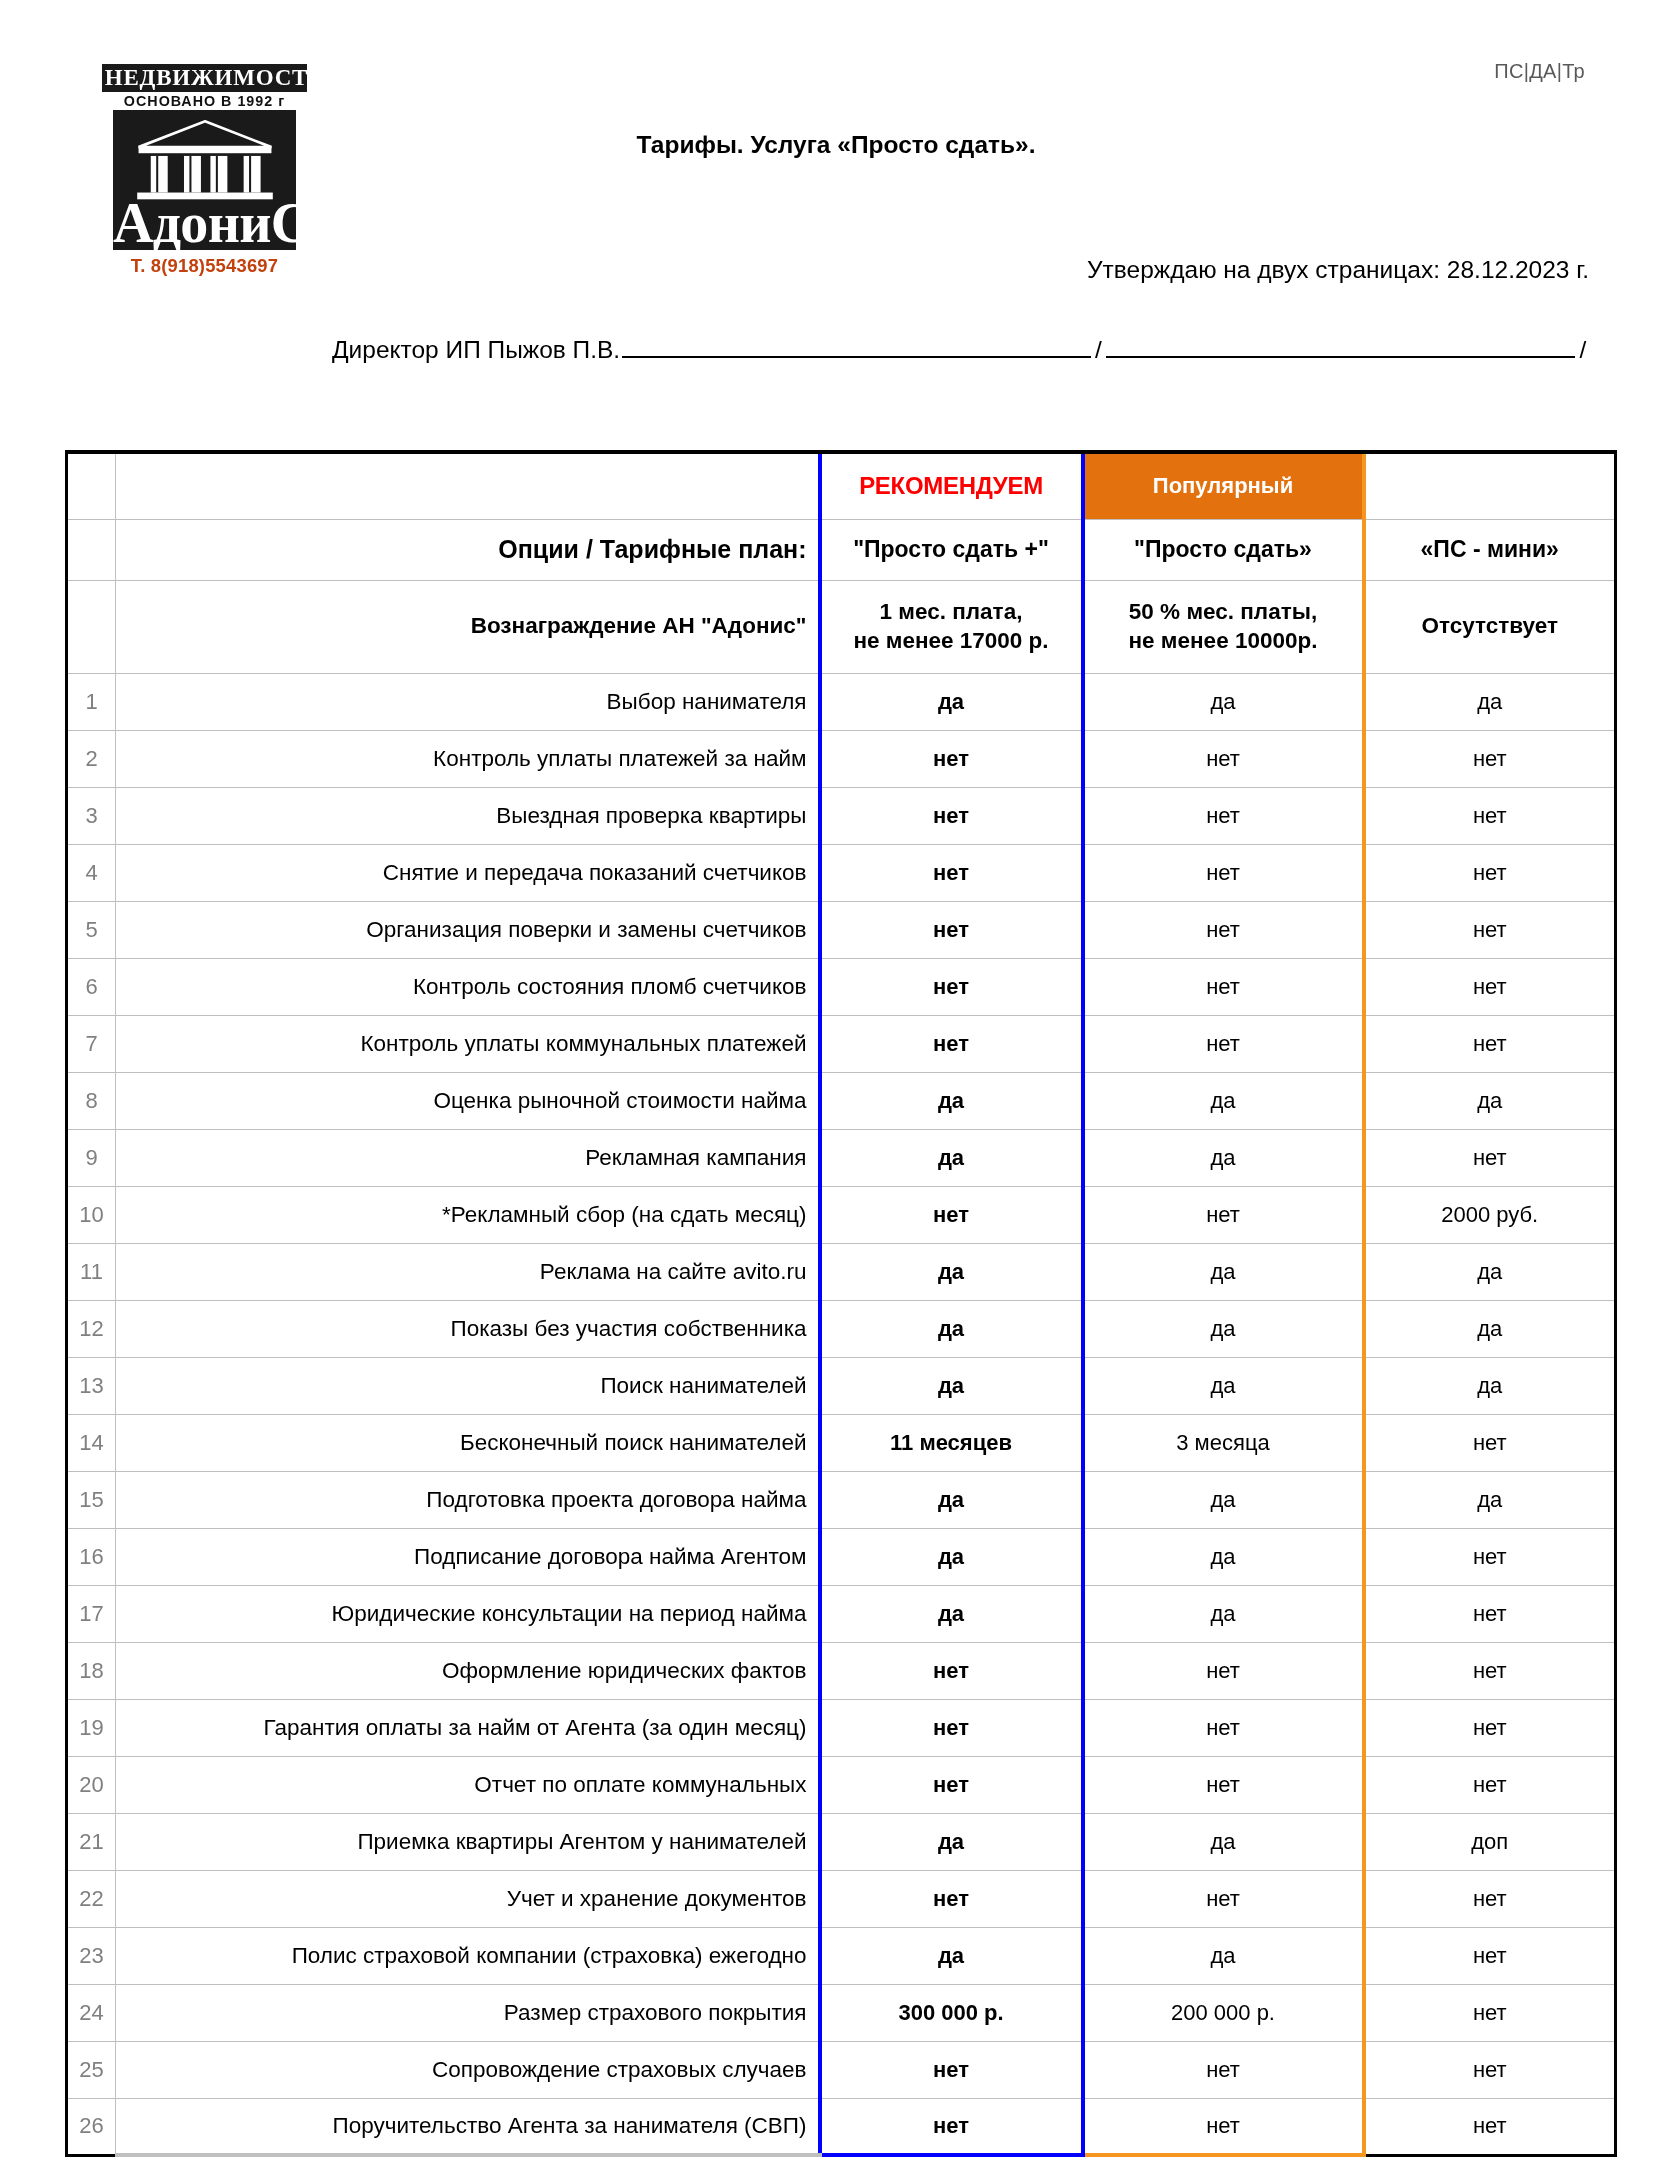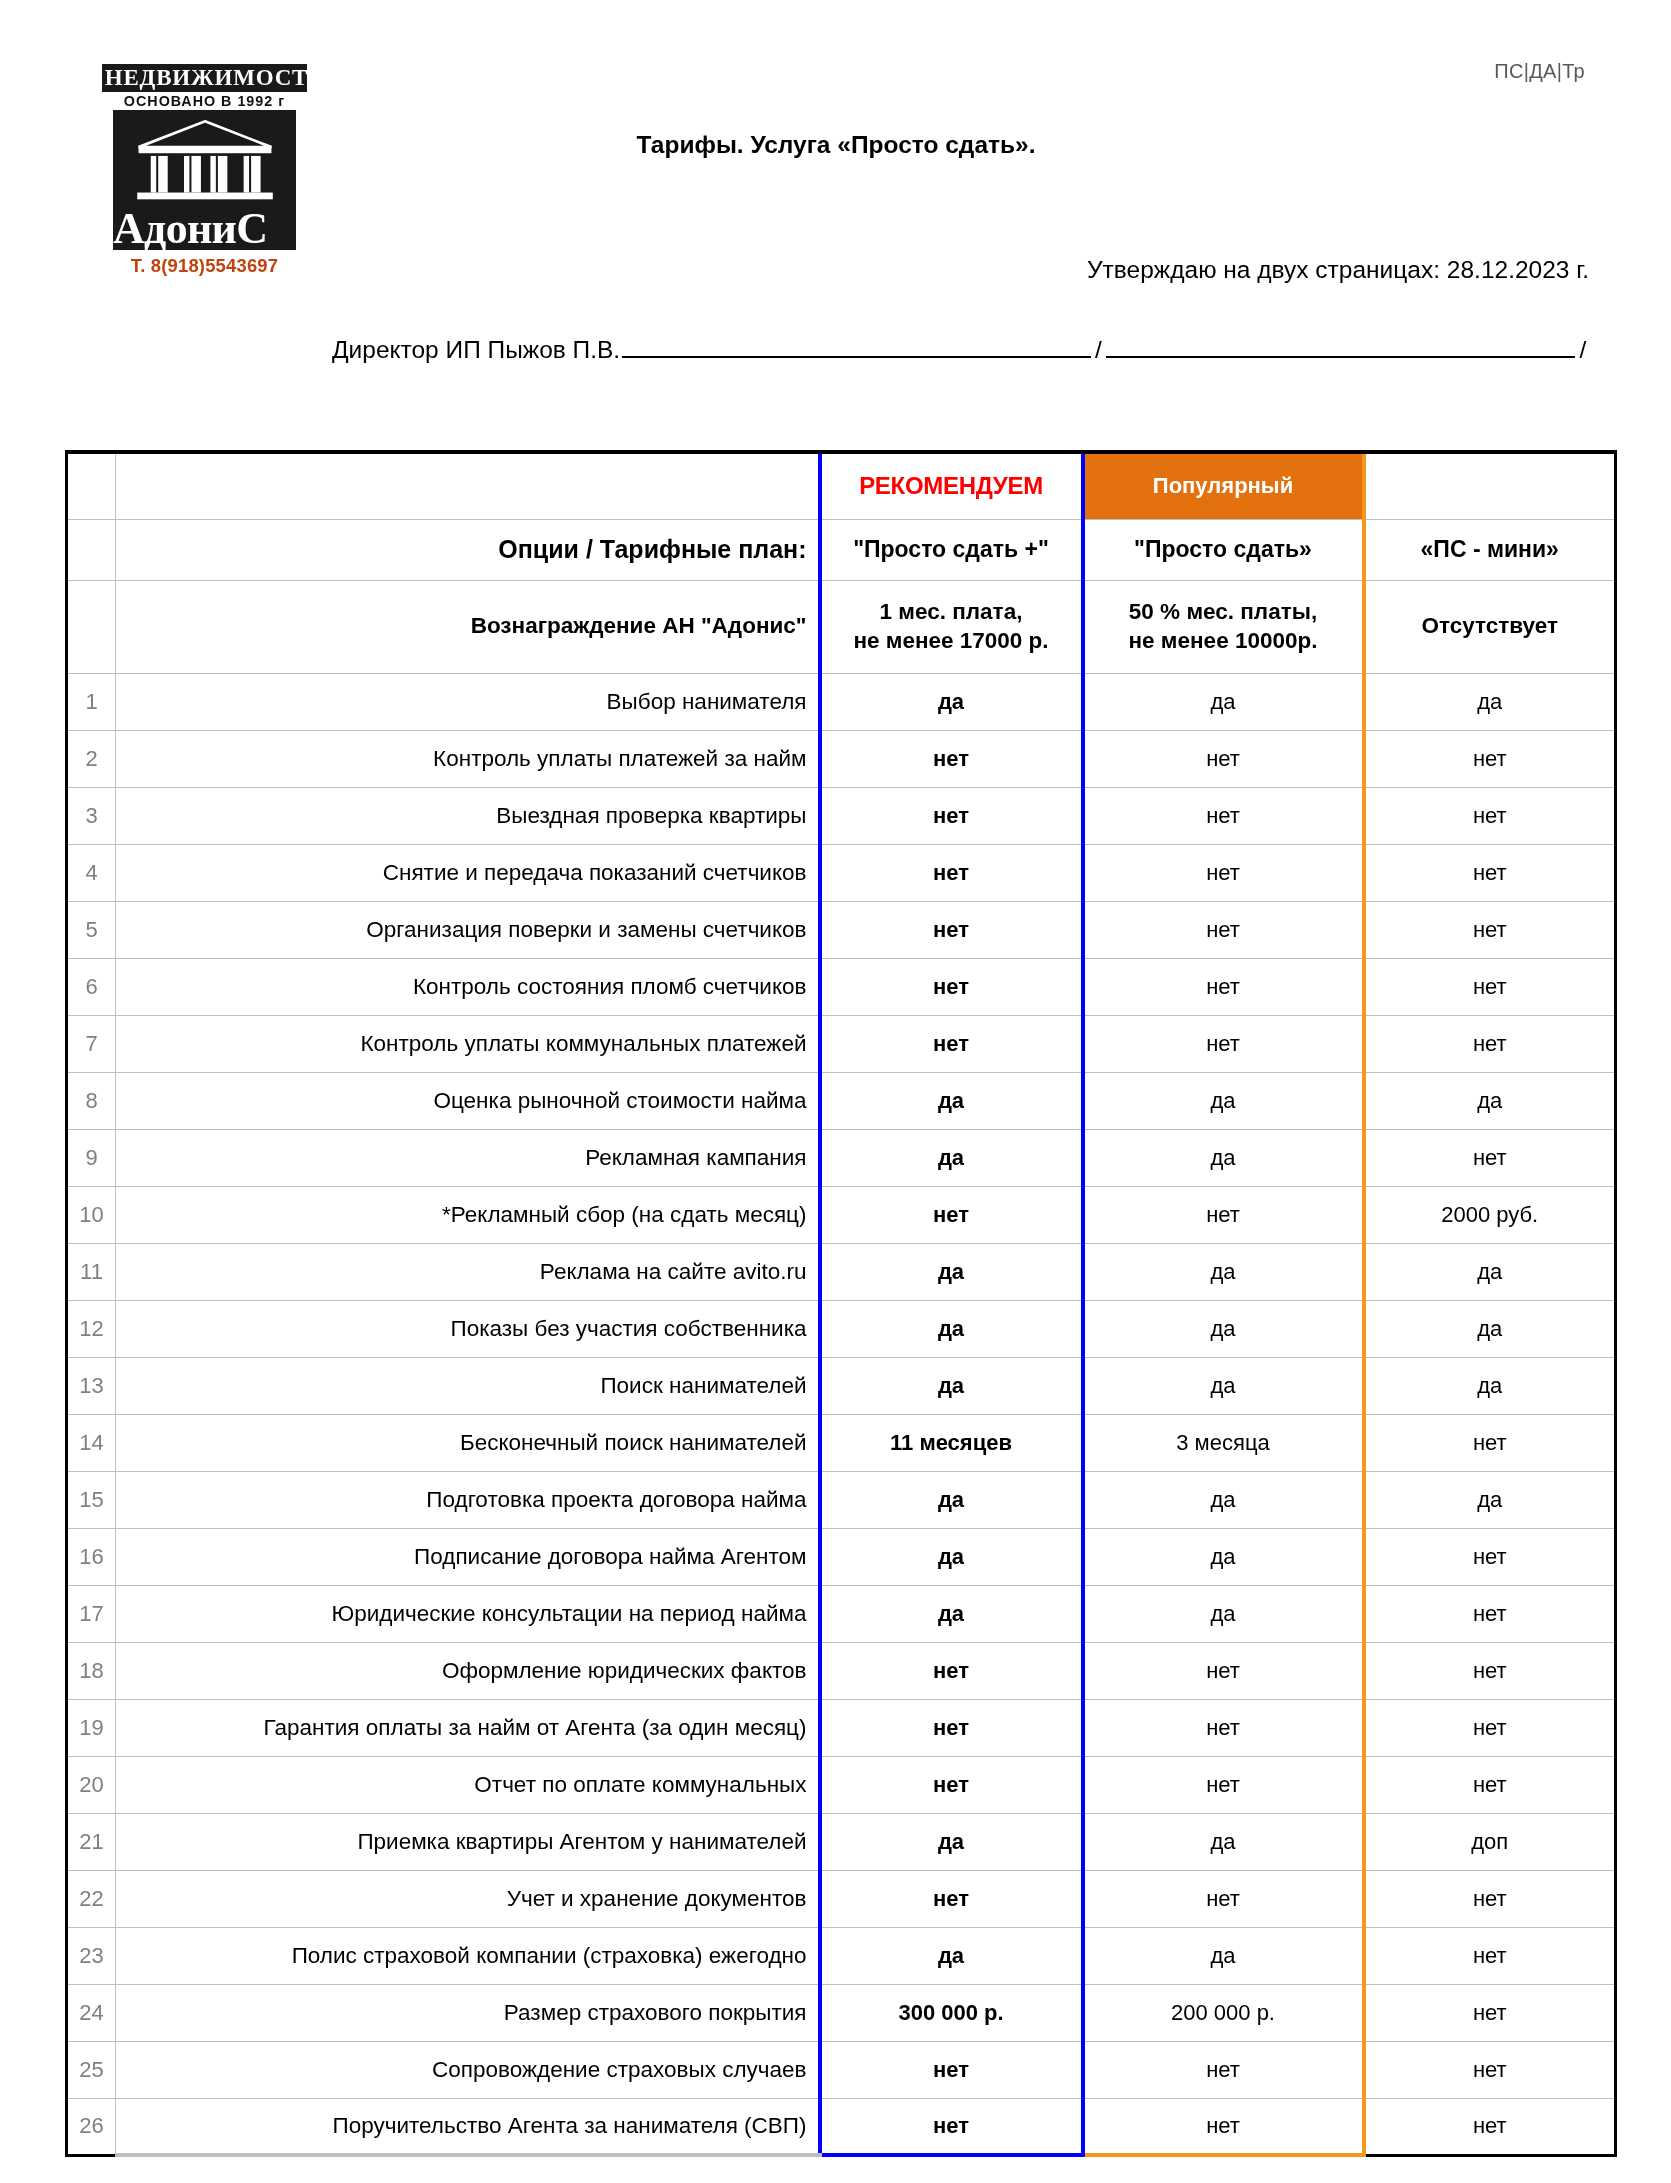--- a/index.html
+++ b/index.html
@@ -71,21 +71,21 @@
     position: absolute;
     left: 50%;
     transform: translateX(-50%);
     top: 9.5px;
   }
   .logo-adonis {
     position: absolute;
     left: 0; right: 0;
     bottom: 0.7px;
     font-family: "Liberation Serif", serif;
-    font-size: 44px;
+    font-size: 56px;
     font-weight: bold;
     color: #ffffff;
     line-height: 0.92;
     letter-spacing: -0.7px;
   }
   .logo-phone {
     text-align: center;
     font-family: "Liberation Sans", sans-serif;
     font-weight: bold;
     font-size: 18.4px;

